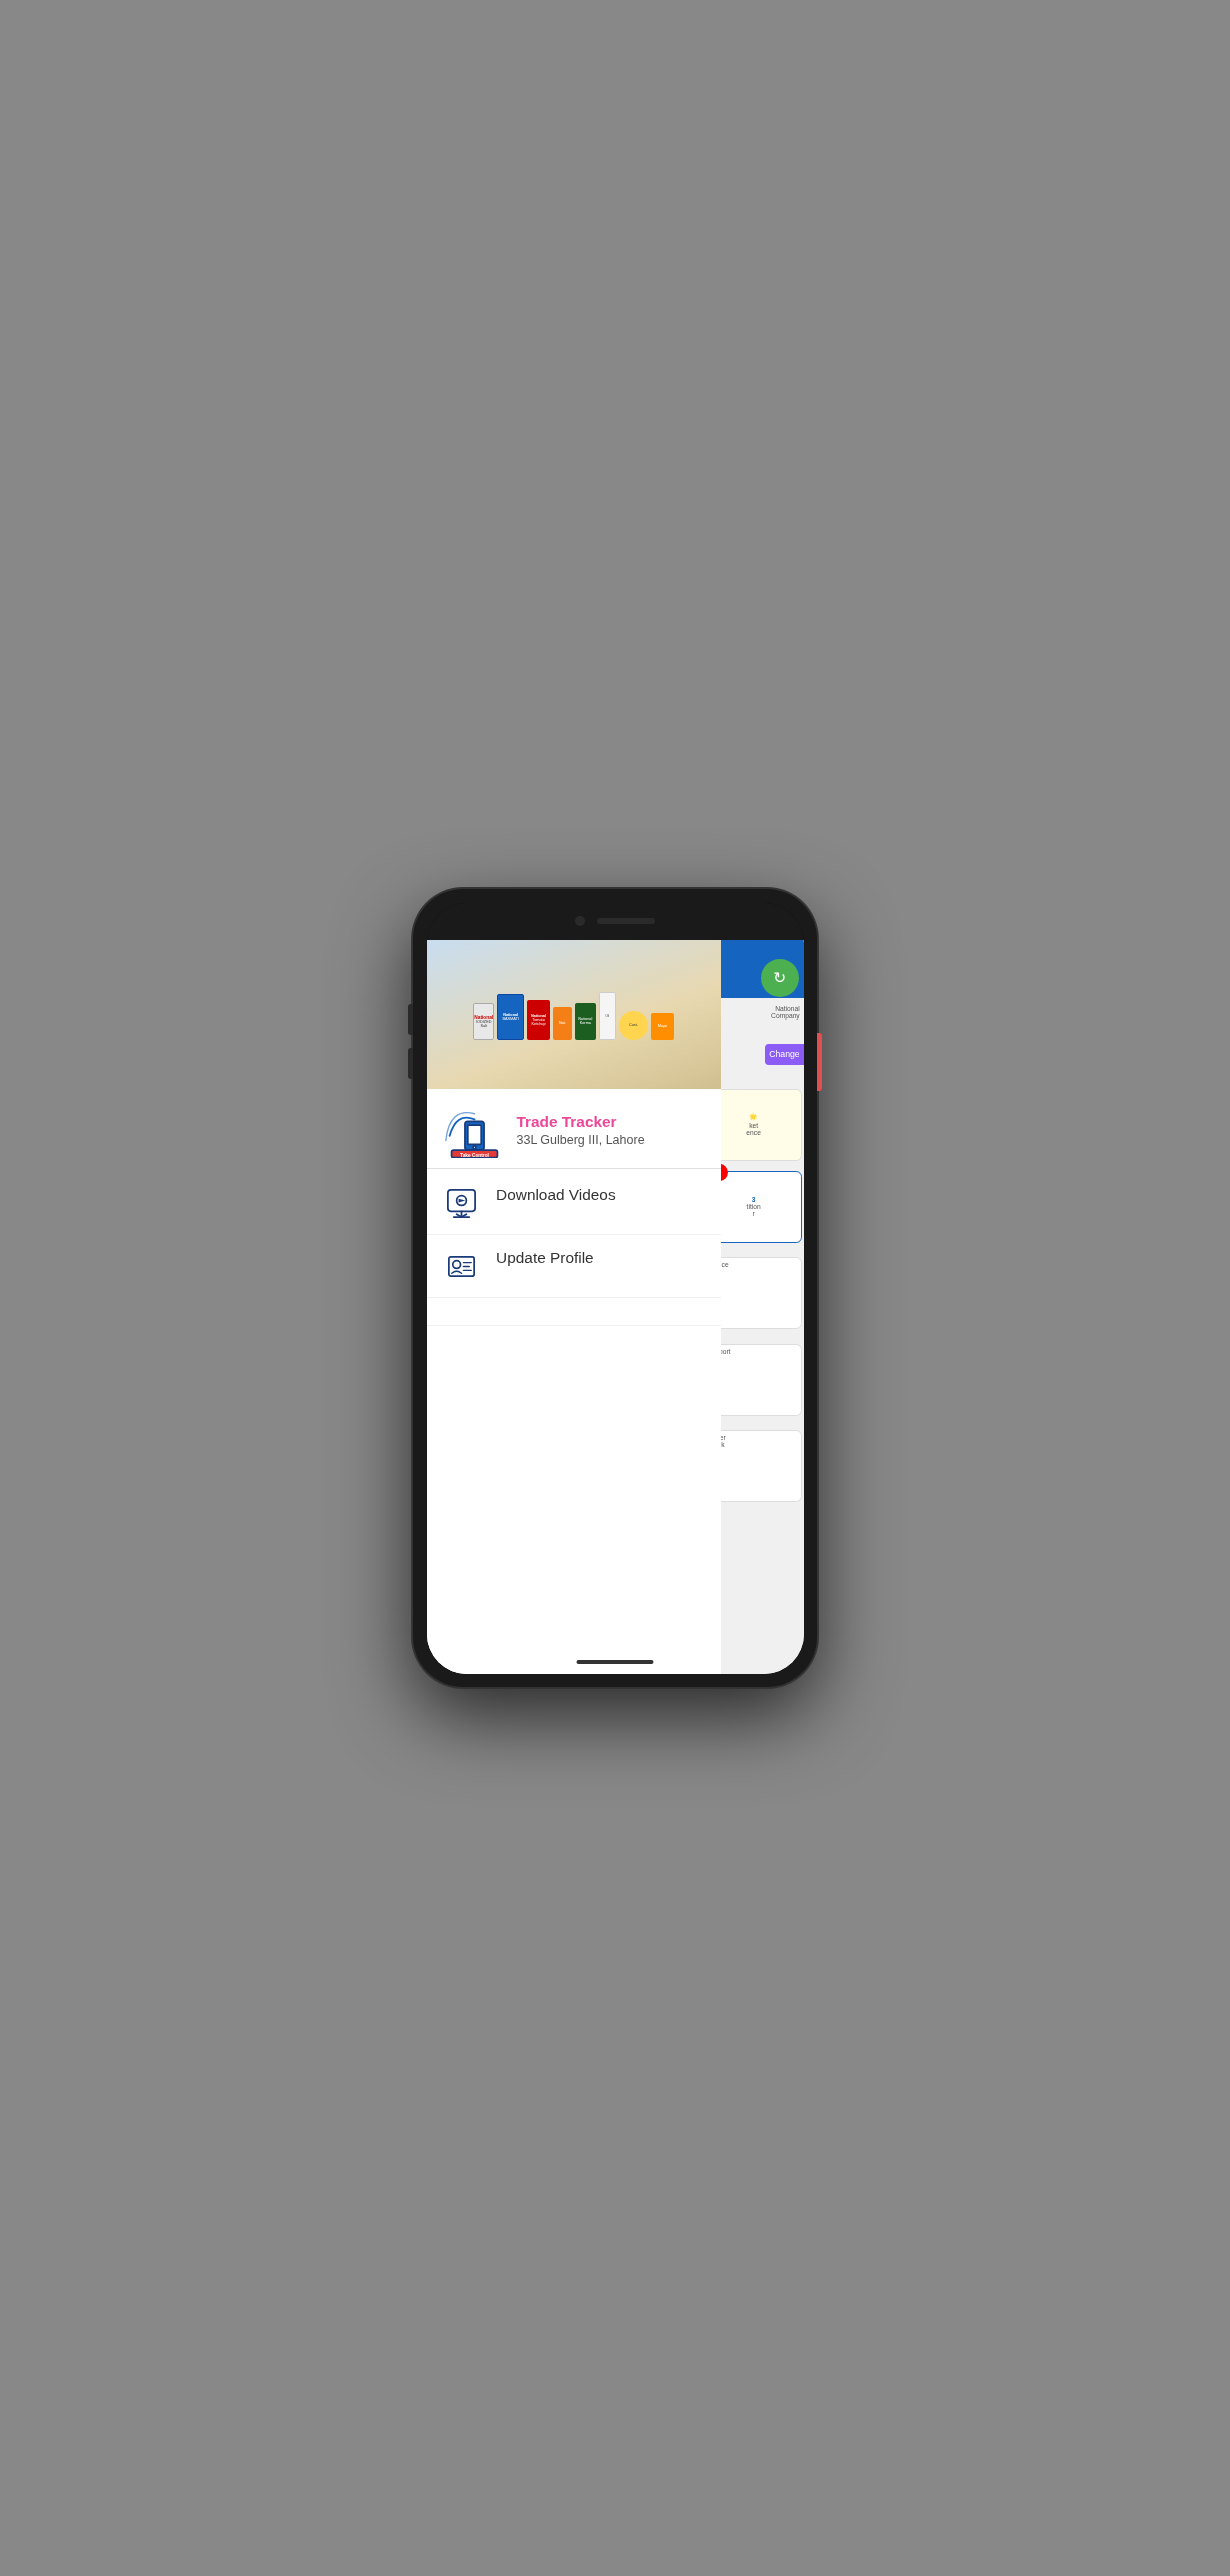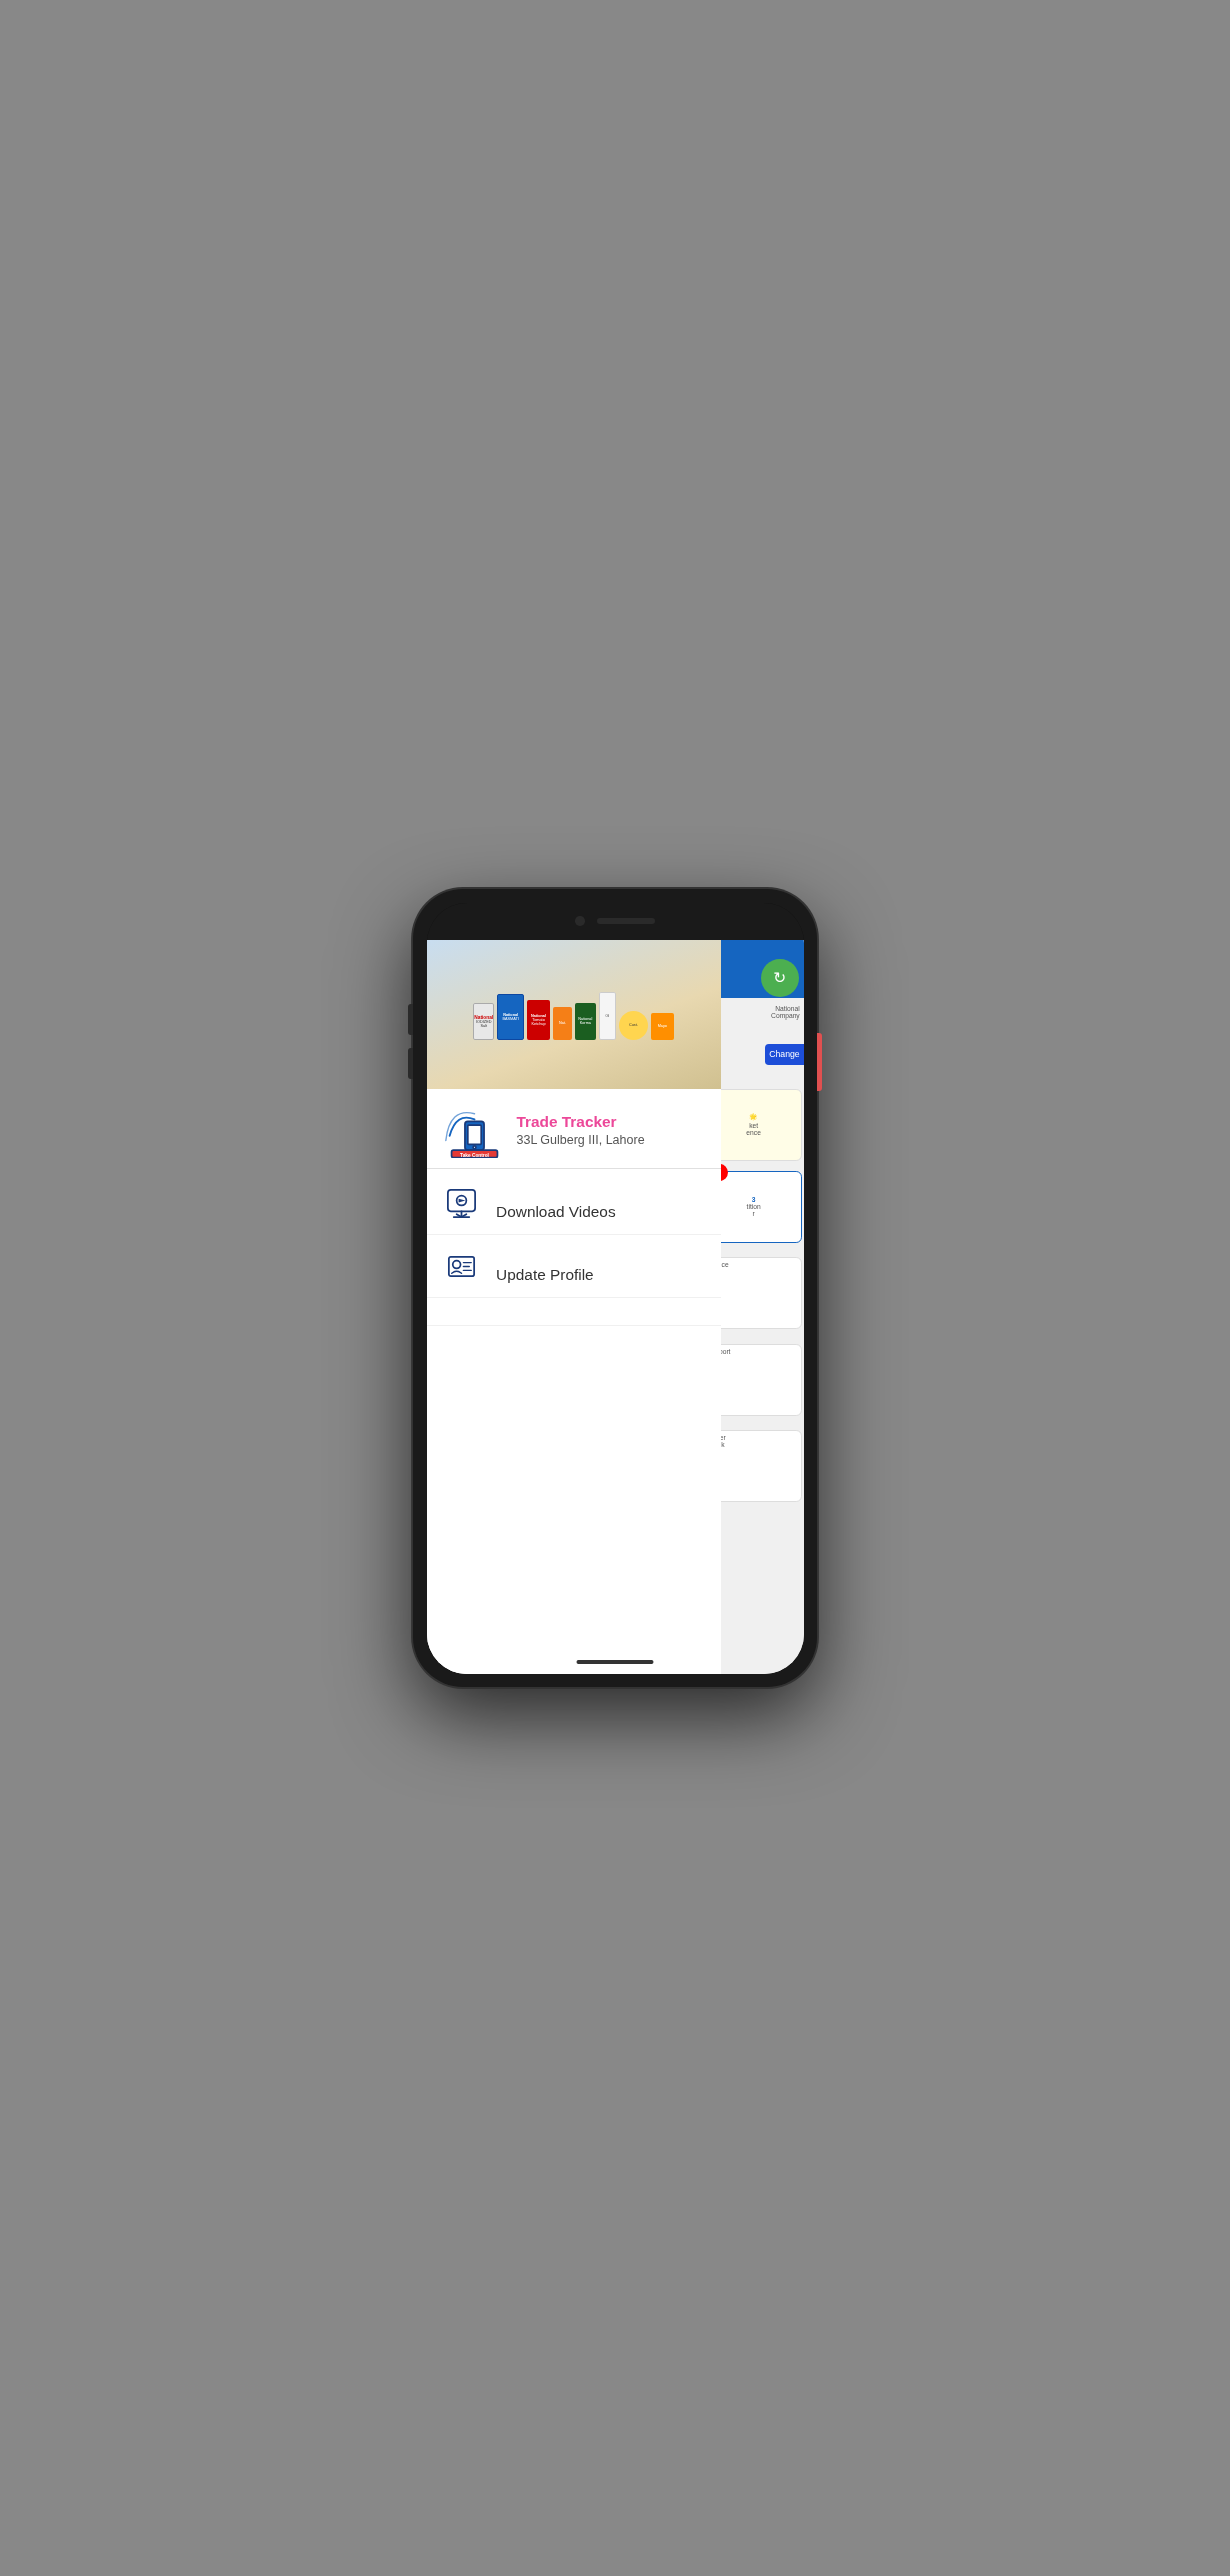--- a/index.html
+++ b/index.html
@@ -162,21 +162,21 @@
       margin-top: 1.9px;
     }
 
     .menu-list {
       list-style: none;
       padding: 3.8px 0;
     }
 
     .menu-item {
       display: flex;
-      align-items: flex-end;
+      align-items: flex-start;
       padding: 13.5px 17.3px;
       cursor: pointer;
       border-bottom: 1px solid #f0f0f0;
       gap: 17.3px;
     }
 
     .menu-icon {
       width: 35px;
       height: 35px;
       flex-shrink: 0;
@@ -223,21 +223,21 @@
     .rs-text-national {
       position: absolute;
       top: 65px; right: 1.9px;
       font-size: 7.7px;
       color: #555;
       text-align: right;
     }
     .rs-blue-btn {
       position: absolute;
       top: 104px; right: 0;
-      background: #1d4ed8;
+      background: #8b5cf6;
       color: white;
       padding: 5.8px 3.8px;
       font-size: 8.7px;
       border-radius: 3.8px 0 0 3.8px;
       margin-left: 31px;
     }
 
     .phone-bottom-bar {
       position: absolute;
       bottom: 9.6px; left: 50%;

